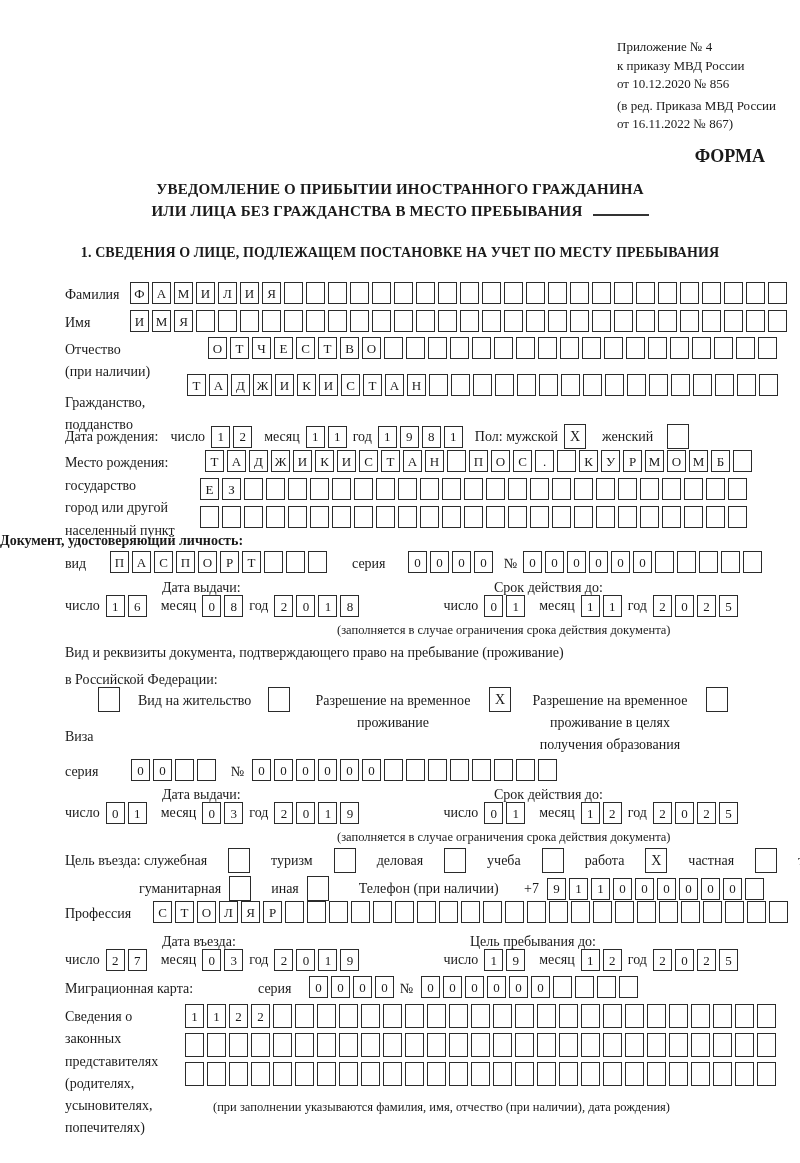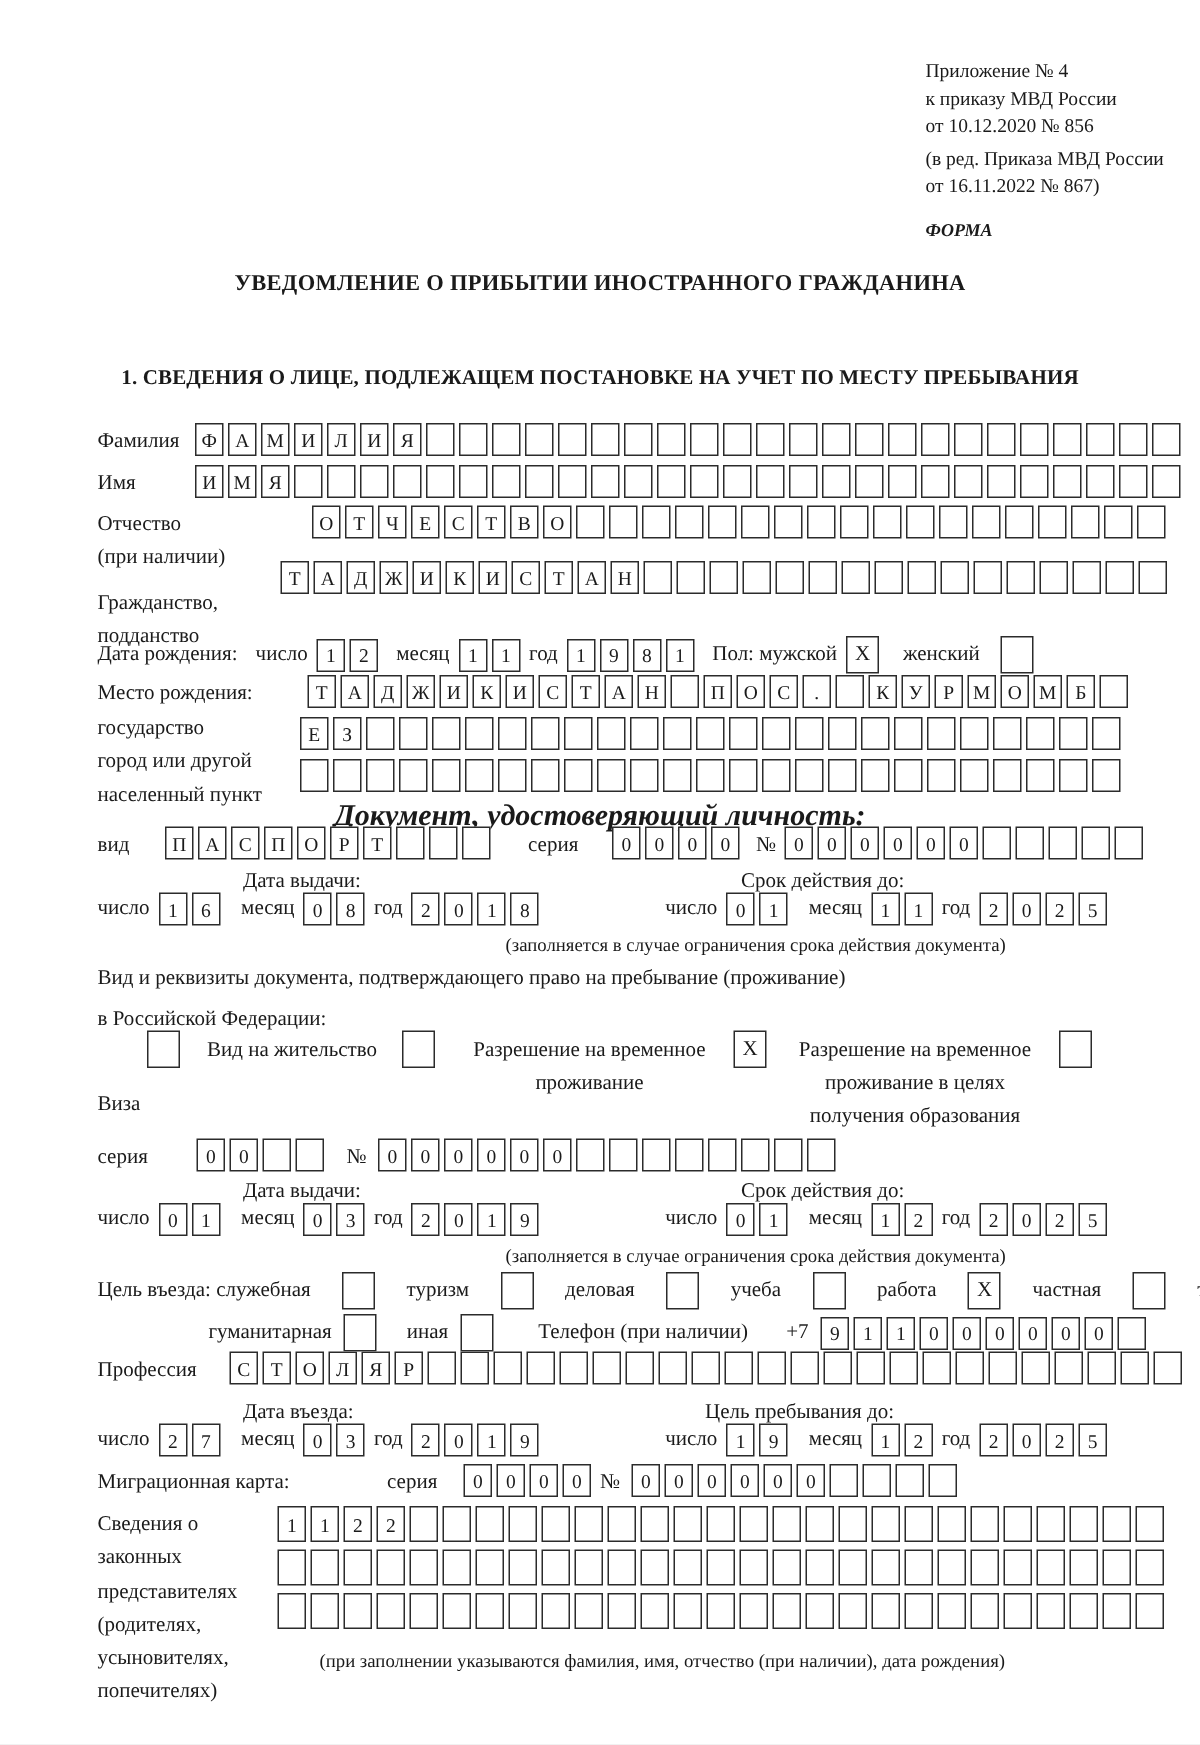--- a/index.html
+++ b/index.html
@@ -38,24 +38,27 @@
 <div class="page">
 
   <div class="abs appendix" style="left:617px;top:38px;">
     <div>Приложение № 4</div>
     <div>к приказу МВД России</div>
     <div>от 10.12.2020 № 856</div>
     <div class="amend">(в ред. Приказа МВД России</div>
     <div>от 16.11.2022 № 867)</div>
   </div>
 
-  <div class="abs bold" style="left:617px;top:146px;width:148px;font-size:12px;font-style:italic;">ФОРМА</div>
+  <div class="abs bold" style="left:617px;top:146px;width:148px;text-align:right;font-size:18px;">ФОРМА</div>
 
   <div class="abs title" style="left:0;top:179px;width:100%;">
     <div>УВЕДОМЛЕНИЕ О ПРИБЫТИИ ИНОСТРАННОГО ГРАЖДАНИНА</div>
+    <div>
+      <span>ИЛИ ЛИЦА БЕЗ ГРАЖДАНСТВА В МЕСТО ПРЕБЫВАНИЯ</span><span class="blankline"></span>
+    </div>
   </div>
 
   <div class="abs heading" style="left:0;top:245px;width:100%;">1. СВЕДЕНИЯ О ЛИЦЕ, ПОДЛЕЖАЩЕМ ПОСТАНОВКЕ НА УЧЕТ ПО МЕСТУ ПРЕБЫВАНИЯ</div>
 
   <div class="abs lab" style="left:65px;top:287px;">Фамилия</div>
   <div class="abs cells" style="left:130px;top:282px;">
       <span class="cell">Ф</span>
       <span class="cell">А</span>
       <span class="cell">М</span>
       <span class="cell">И</span>
@@ -294,21 +297,21 @@
       <span class="cell"></span>
       <span class="cell"></span>
       <span class="cell"></span>
       <span class="cell"></span>
       <span class="cell"></span>
       <span class="cell"></span>
       <span class="cell"></span>
       <span class="cell"></span>
     </div>
 
-  <div class="abs bold" style="left:0;top:533px;width:100%;text-align:center;font-size:20px;font-style:italic;">Документ, удостоверяющий личность:</div>
+  <div class="abs bold" style="left:0;top:533px;width:100%;text-align:left;font-size:14px;">Документ, удостоверяющий личность:</div>
 
   <div class="abs lab" style="left:65px;top:556px;">вид</div>
   <div class="abs cells" style="left:110px;top:551px;">
       <span class="cell">П</span>
       <span class="cell">А</span>
       <span class="cell">С</span>
       <span class="cell">П</span>
       <span class="cell">О</span>
       <span class="cell">Р</span>
       <span class="cell">Т</span>

